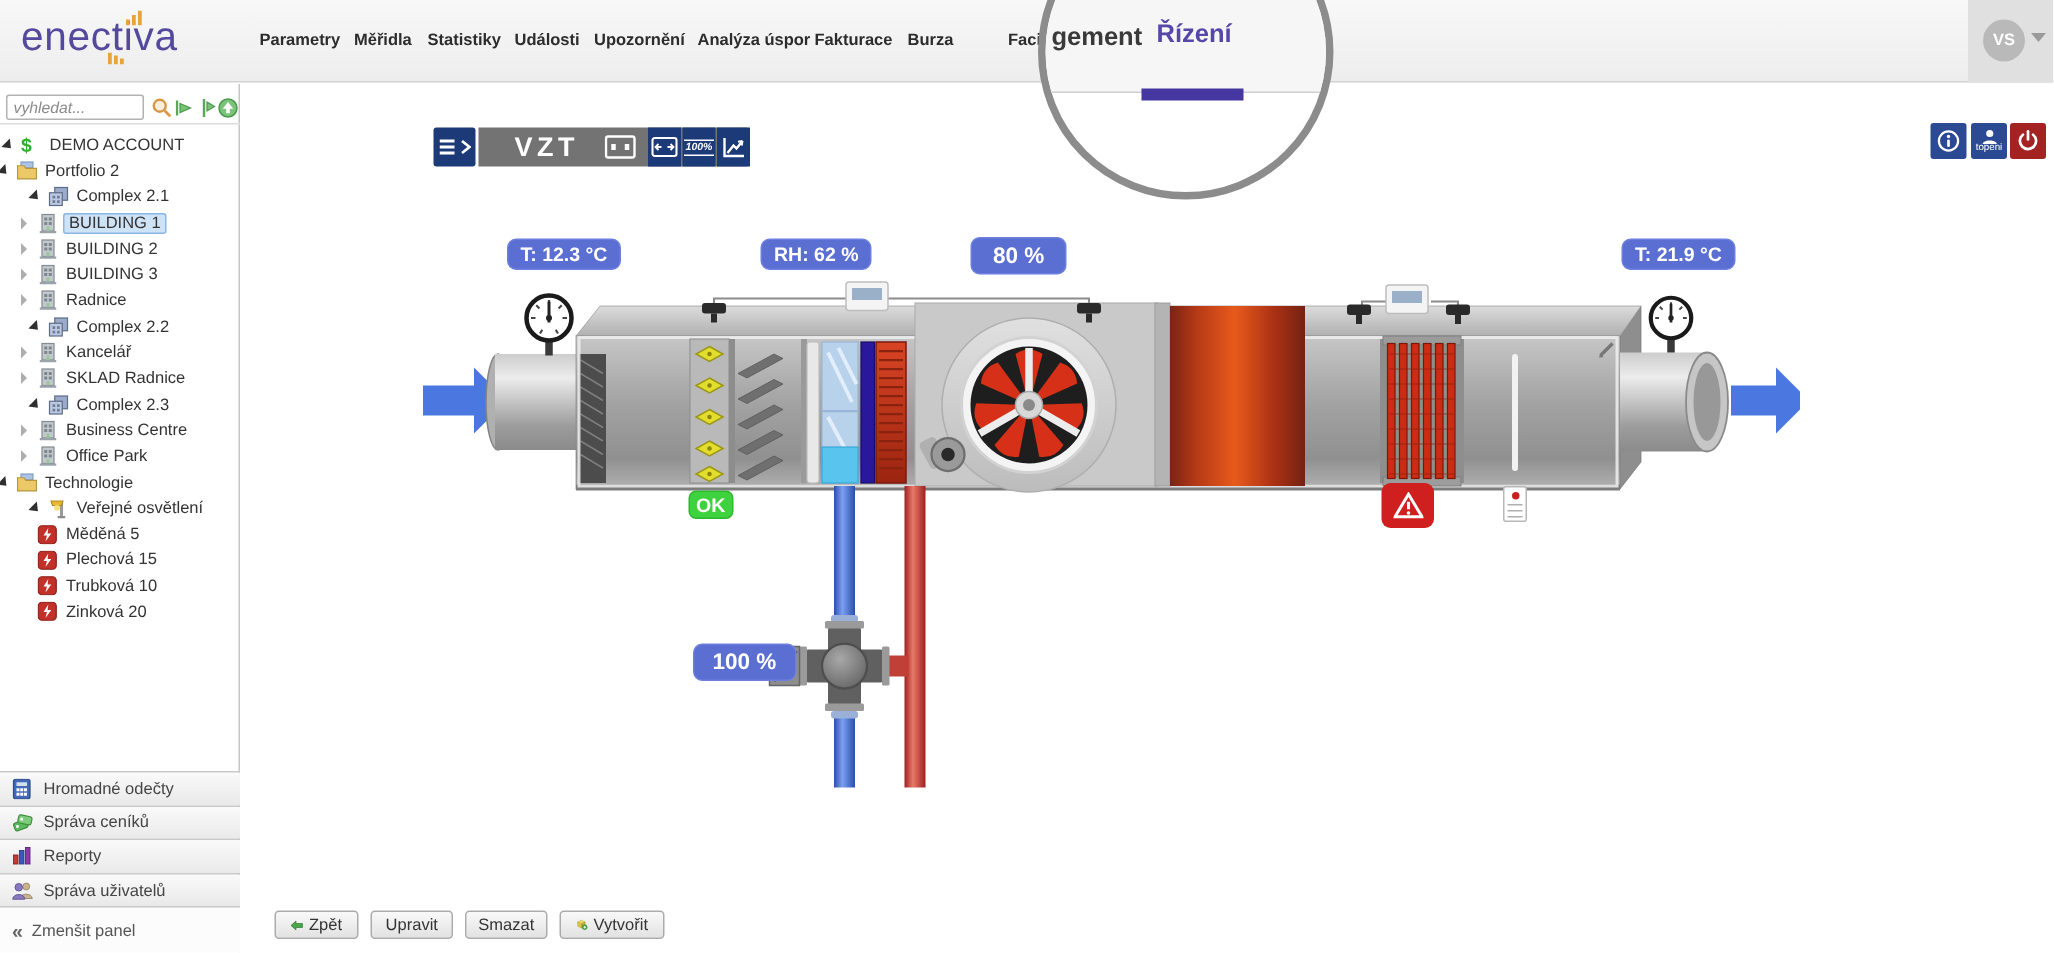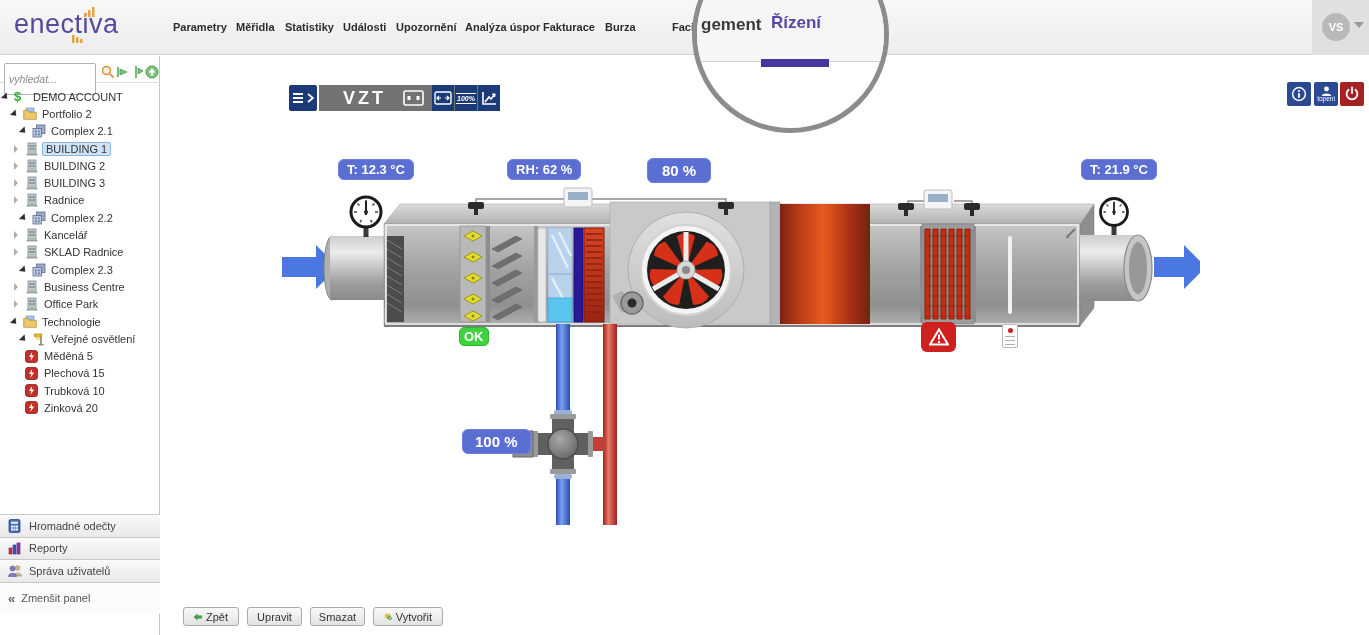--- a/index.html
+++ b/index.html
@@ -30,28 +30,28 @@
   
   .ctl-btn { position:absolute; top:82px; width:24px; height:24px; border-radius:2px;
              display:flex; flex-direction:column; align-items:center; justify-content:center; cursor:pointer; z-index:5; }
   .ctl-blue { background:#2c4a94; }
   .ctl-red  { background:#a42222; }
   .ctl-topeni-label { color:#fff; font-size:6.5px; line-height:6px; }
 
   
   .sidebar { position:absolute; left:0; top:56px; width:160px; height:579px; background:#fff; border-right:1px solid #c6c6c6; }
   .search-row { position:absolute; left:0; top:3px; width:160px; height:24px; border-bottom:1px solid #ddd; }
-  .search-input { position:absolute; left:4px; top:4px; width:92px; height:32px; border:1px solid #b2b2b2; border-radius:2px;
+  .search-input { position:absolute; left:4px; top:4px; width:92px; height:17px; border:1px solid #b2b2b2; border-radius:2px;
                   font-size:10.5px; font-style:italic; color:#555; padding:0 4px; font-family:"Liberation Sans",sans-serif; }
   .search-input::placeholder { color:#8b8b8b; font-style:italic; }
   .sico { position:absolute; top:6px; width:14px; height:14px; cursor:pointer; }
 
   .tree { position:absolute; left:0; top:32px; width:160px; }
   .trow { height:17.3px; display:flex; align-items:center; font-size:11px; color:#333; cursor:pointer; white-space:nowrap; }
-  .l0 { padding-left:3px; } .l1 { padding-left:12px; } .l2 { padding-left:21px; } .l3 { padding-left:14px; }
+  .l0 { padding-left:3px; } .l1 { } .l2 { padding-left:21px; } .l3 { padding-left:14px; }
   .tw { width:11px; display:inline-flex; align-items:center; }
   .tw-open { width:0; height:0; border-left:5px solid #2f2f2f; border-top:4px solid transparent; border-bottom:4px solid transparent; transform:rotate(45deg); }
   .tw-closed { width:0; height:0; border-left:4px solid #aeaeae; border-top:4px solid transparent; border-bottom:4px solid transparent; }
   .tico { width:16px; height:14px; display:inline-flex; align-items:center; }
   .tdollar { color:#2faf2f; font-weight:bold; font-size:13px; }
   .tlabel { margin-left:3px; }
   .tlabel.sel { background:#cfe3f7; border:1px solid #8ab6e4; border-radius:2px; padding:0 3px; margin-left:1px; }
 
   .side-footer { position:absolute; left:0; top:458px; width:160px; }
   .sf-row { height:22.6px; display:flex; align-items:center; padding-left:8px; font-size:11px; color:#444;
@@ -450,20 +450,35 @@
               <rect x="3" y="2.5" width="7" height="2.5" fill="#cfe0ee"></rect>
               <rect x="3" y="6.5" width="2" height="2" fill="#fff"></rect>
               <rect x="5.5" y="6.5" width="2" height="2" fill="#fff"></rect>
               <rect x="8" y="6.5" width="2" height="2" fill="#fff"></rect>
               <rect x="3" y="9.5" width="2" height="2" fill="#fff"></rect>
               <rect x="5.5" y="9.5" width="2" height="2" fill="#fff"></rect>
               <rect x="8" y="9.5" width="2" height="2" fill="#fff"></rect>
             </svg>
           </span>
         <span>Hromadné odečty</span>
+      </div>
+      <div class="sf-row">
+        <span class="tico">
+            <svg width="14" height="13" viewBox="0 0 14 13">
+              <g transform="rotate(-20 7 7)">
+                <rect x="1" y="5" width="9" height="5.5" rx="1.5" fill="#5cb85c" stroke="#3e8e3e" stroke-width="0.8"></rect>
+                <circle cx="3.2" cy="7.7" r="1" fill="#fff"></circle>
+              </g>
+              <g transform="rotate(12 7 5)">
+                <rect x="4" y="1.5" width="9" height="5.5" rx="1.5" fill="#7ccc7c" stroke="#3e8e3e" stroke-width="0.8"></rect>
+                <circle cx="6.3" cy="4.2" r="1" fill="#fff"></circle>
+              </g>
+            </svg>
+          </span>
+        <span>Správa ceníků</span>
       </div>
       <div class="sf-row">
         <span class="tico">
             <svg width="13" height="13" viewBox="0 0 13 13">
               <rect x="1" y="6" width="3" height="6" fill="#c23a3a" stroke="#8a2222" stroke-width="0.6"></rect>
               <rect x="5" y="3" width="3" height="9" fill="#3a58b8" stroke="#24408a" stroke-width="0.6"></rect>
               <rect x="9" y="1" width="3" height="11" fill="#8a3aa8" stroke="#5e2474" stroke-width="0.6"></rect>
             </svg>
           </span>
         <span>Reporty</span>

